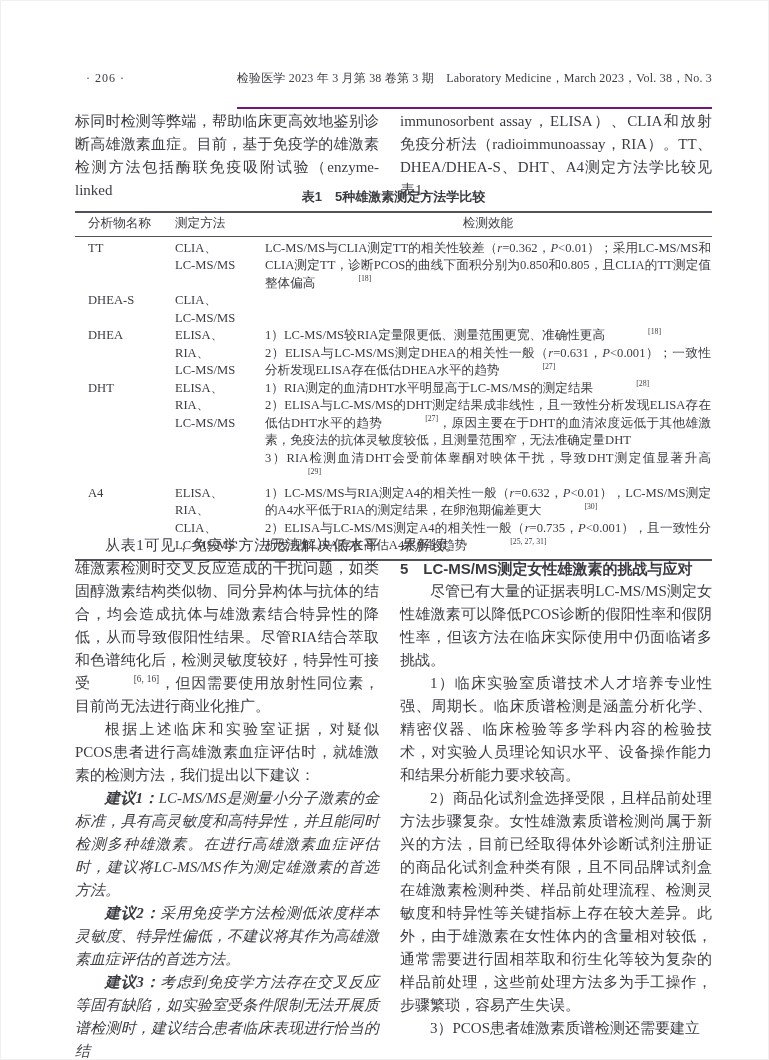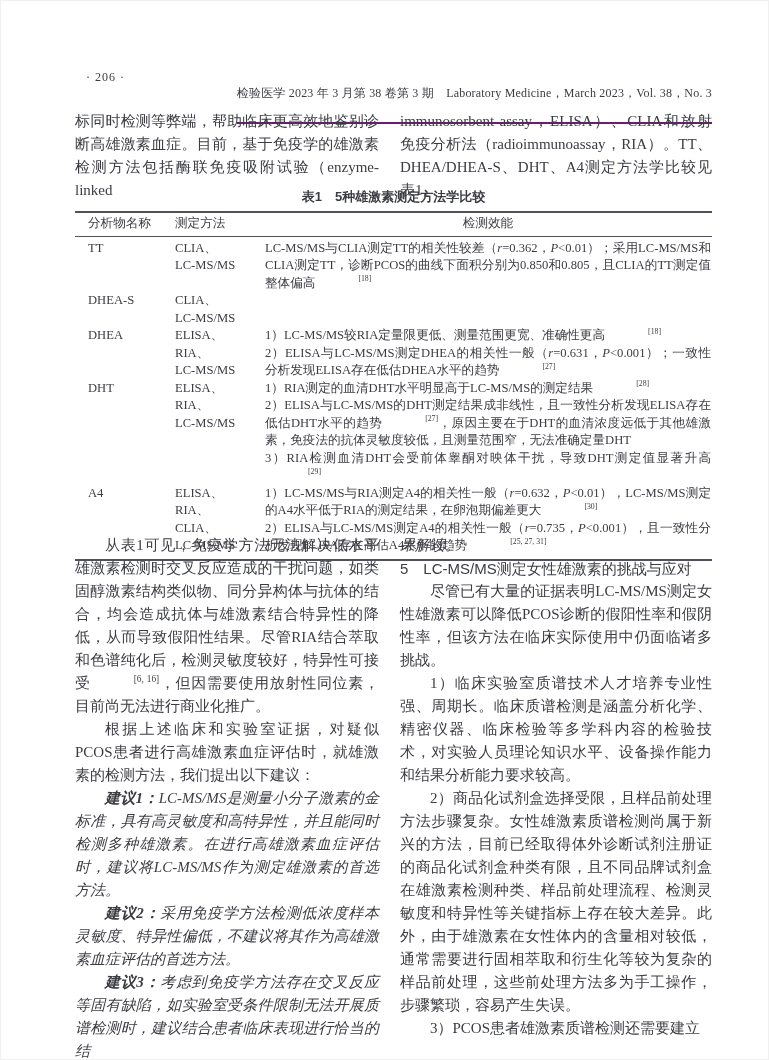--- a/index.html
+++ b/index.html
@@ -4,37 +4,37 @@
 <style>
   * { margin:0; padding:0; box-sizing:border-box; }
   html,body { background:#ffffff; }
   .page {
     position:relative; width:769px; height:1060px; background:#fff;
     font-family:"Liberation Serif","DejaVu Serif",serif; color:#3b3c42;
     overflow:hidden; box-shadow:inset 0 0 0 1px #f0f0f0;
   }
   
   .hdr { position:absolute; left:75px; top:70px; width:637px;
-         display:flex; align-items:baseline; font-size:12px;flex-direction:column; }
+         display:flex; align-items:baseline; font-size:12px; }
   .pagenum { margin-left:11px; letter-spacing:1px; }
   .jline { margin-left:auto; border-bottom:2px solid #701a75;
            padding-bottom:20px; letter-spacing:.2px; white-space:nowrap; }
   
   .bodytext { font-size:15px; line-height:23px; text-align:justify;
               text-justify:inter-character; }
   .col-l { position:absolute; left:75px;  width:304px; }
   .col-r { position:absolute; left:400px; width:312px; }
   .intro-top { top:110px; }
   .main-top  { top:534px; }
   p.para { text-indent:2em; }
   p.noindent { text-indent:0; }
   .kai { font-style:italic; }
   .kai .lbl { font-weight:bold; font-style:italic; }
   .sechead { font-family:"Liberation Sans","DejaVu Sans",sans-serif;
-             font-weight:normal; text-indent:0; text-align:left; }
+             font-weight:bold; text-indent:0; text-align:left; }
   
   .tblwrap { position:absolute; left:75px; top:188px; width:637px; }
   .tbltitle { text-align:center; font-weight:bold; font-size:13px;
               font-family:"Liberation Sans","DejaVu Sans",sans-serif;
               margin-bottom:5px; }
   .tbl { border-top:2px solid #50515a; border-bottom:2px solid #50515a;
          font-size:12.6px; line-height:17.5px; }
   .trow { display:grid; grid-template-columns:88px 78px 1fr;gap:12px; }
   .thead { border-bottom:1px solid #50515a; padding:2px 0 3px 0; }
   .thead .c3 { text-align:center; }

